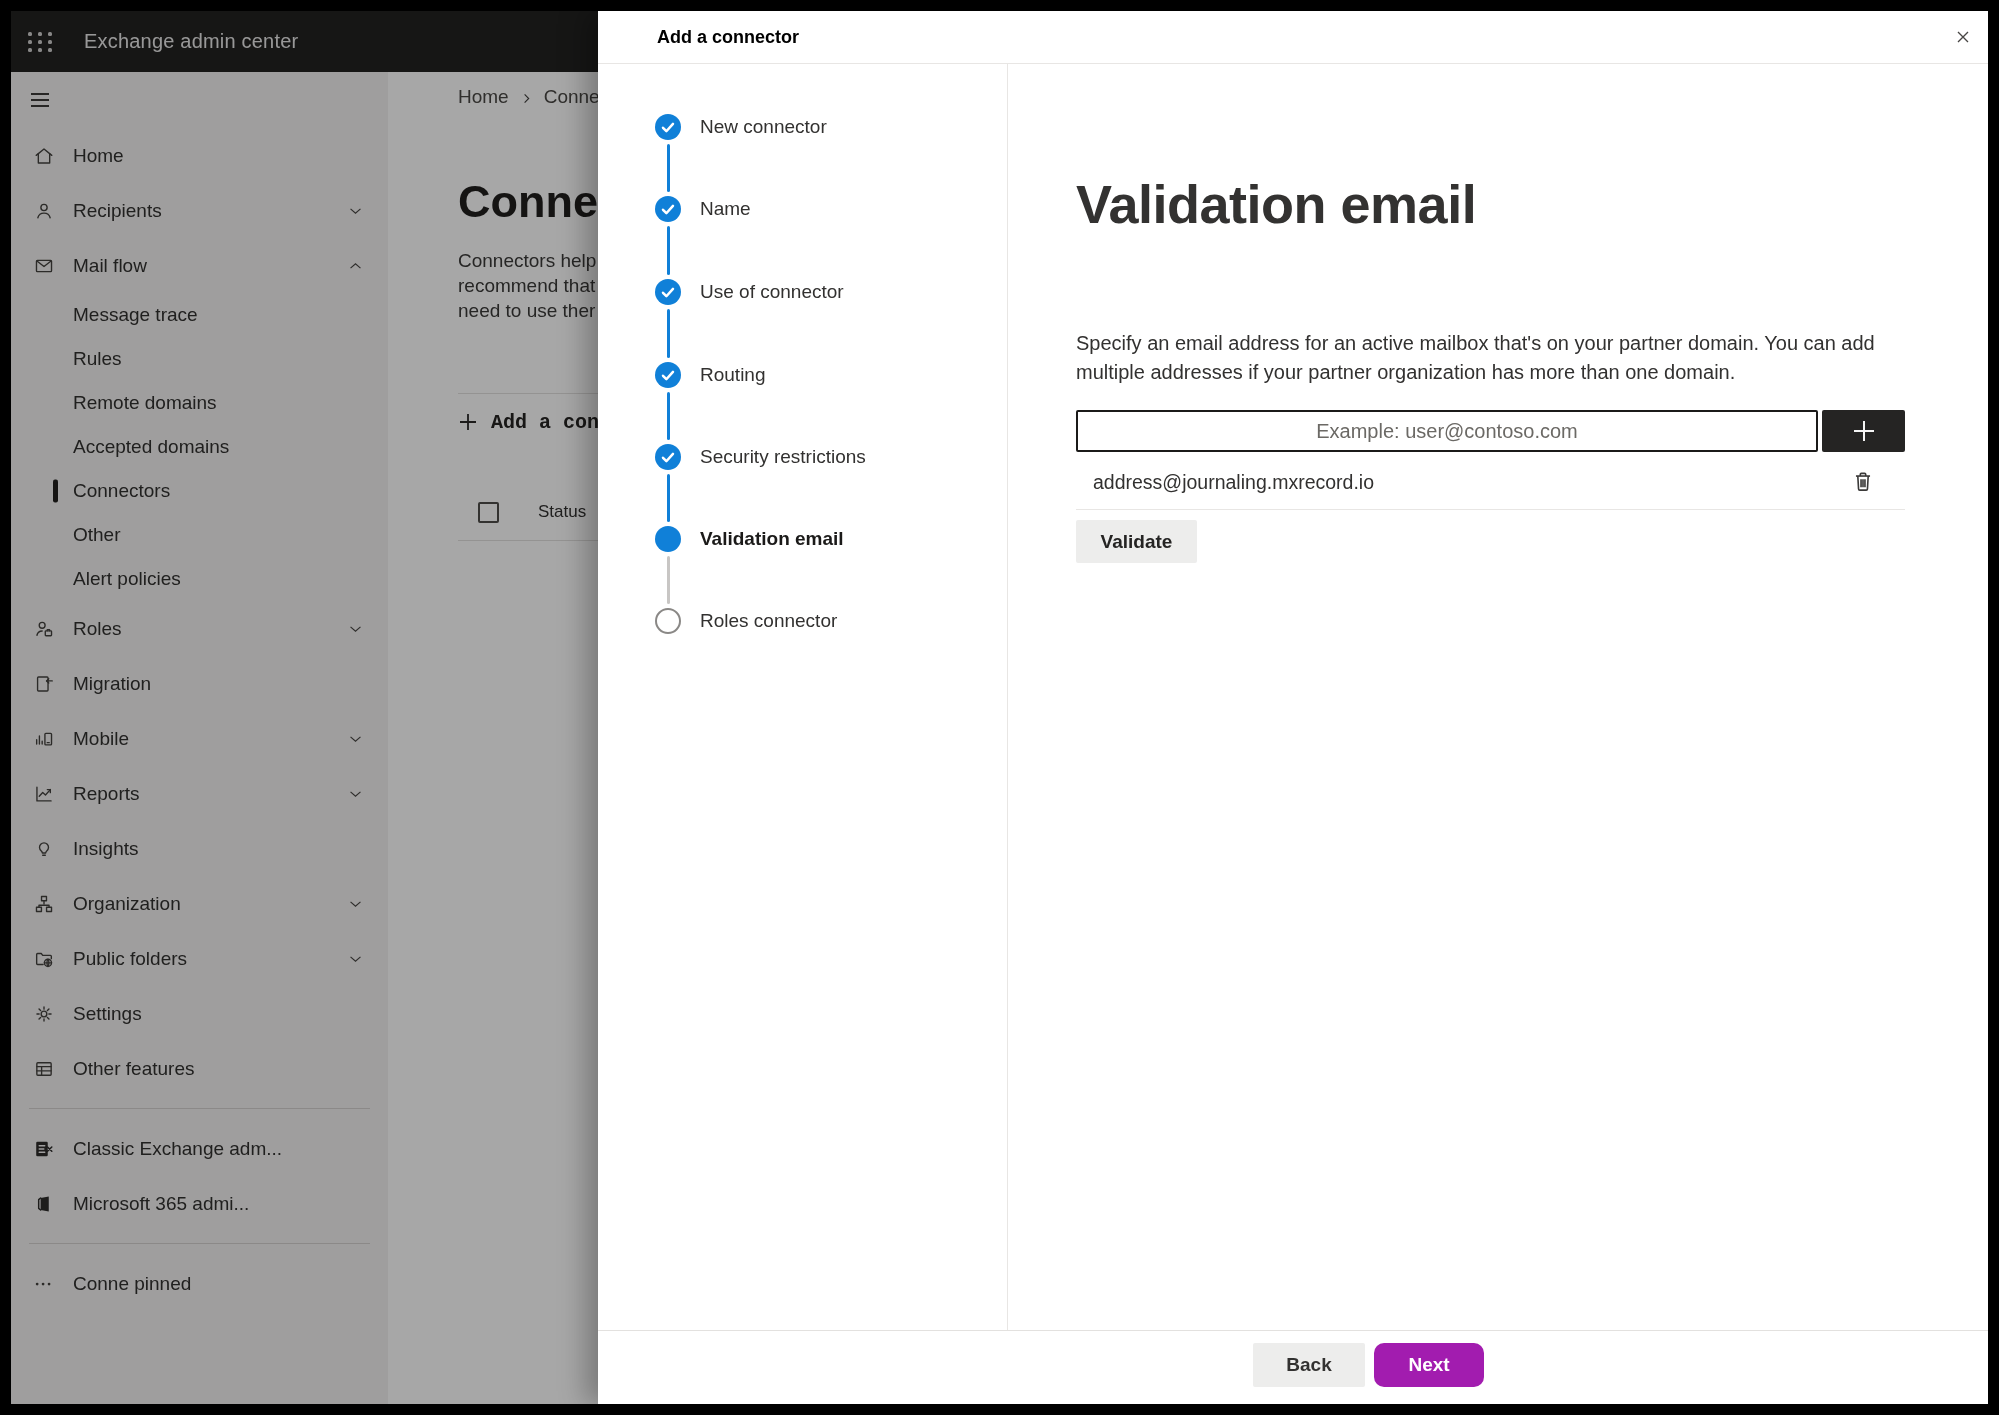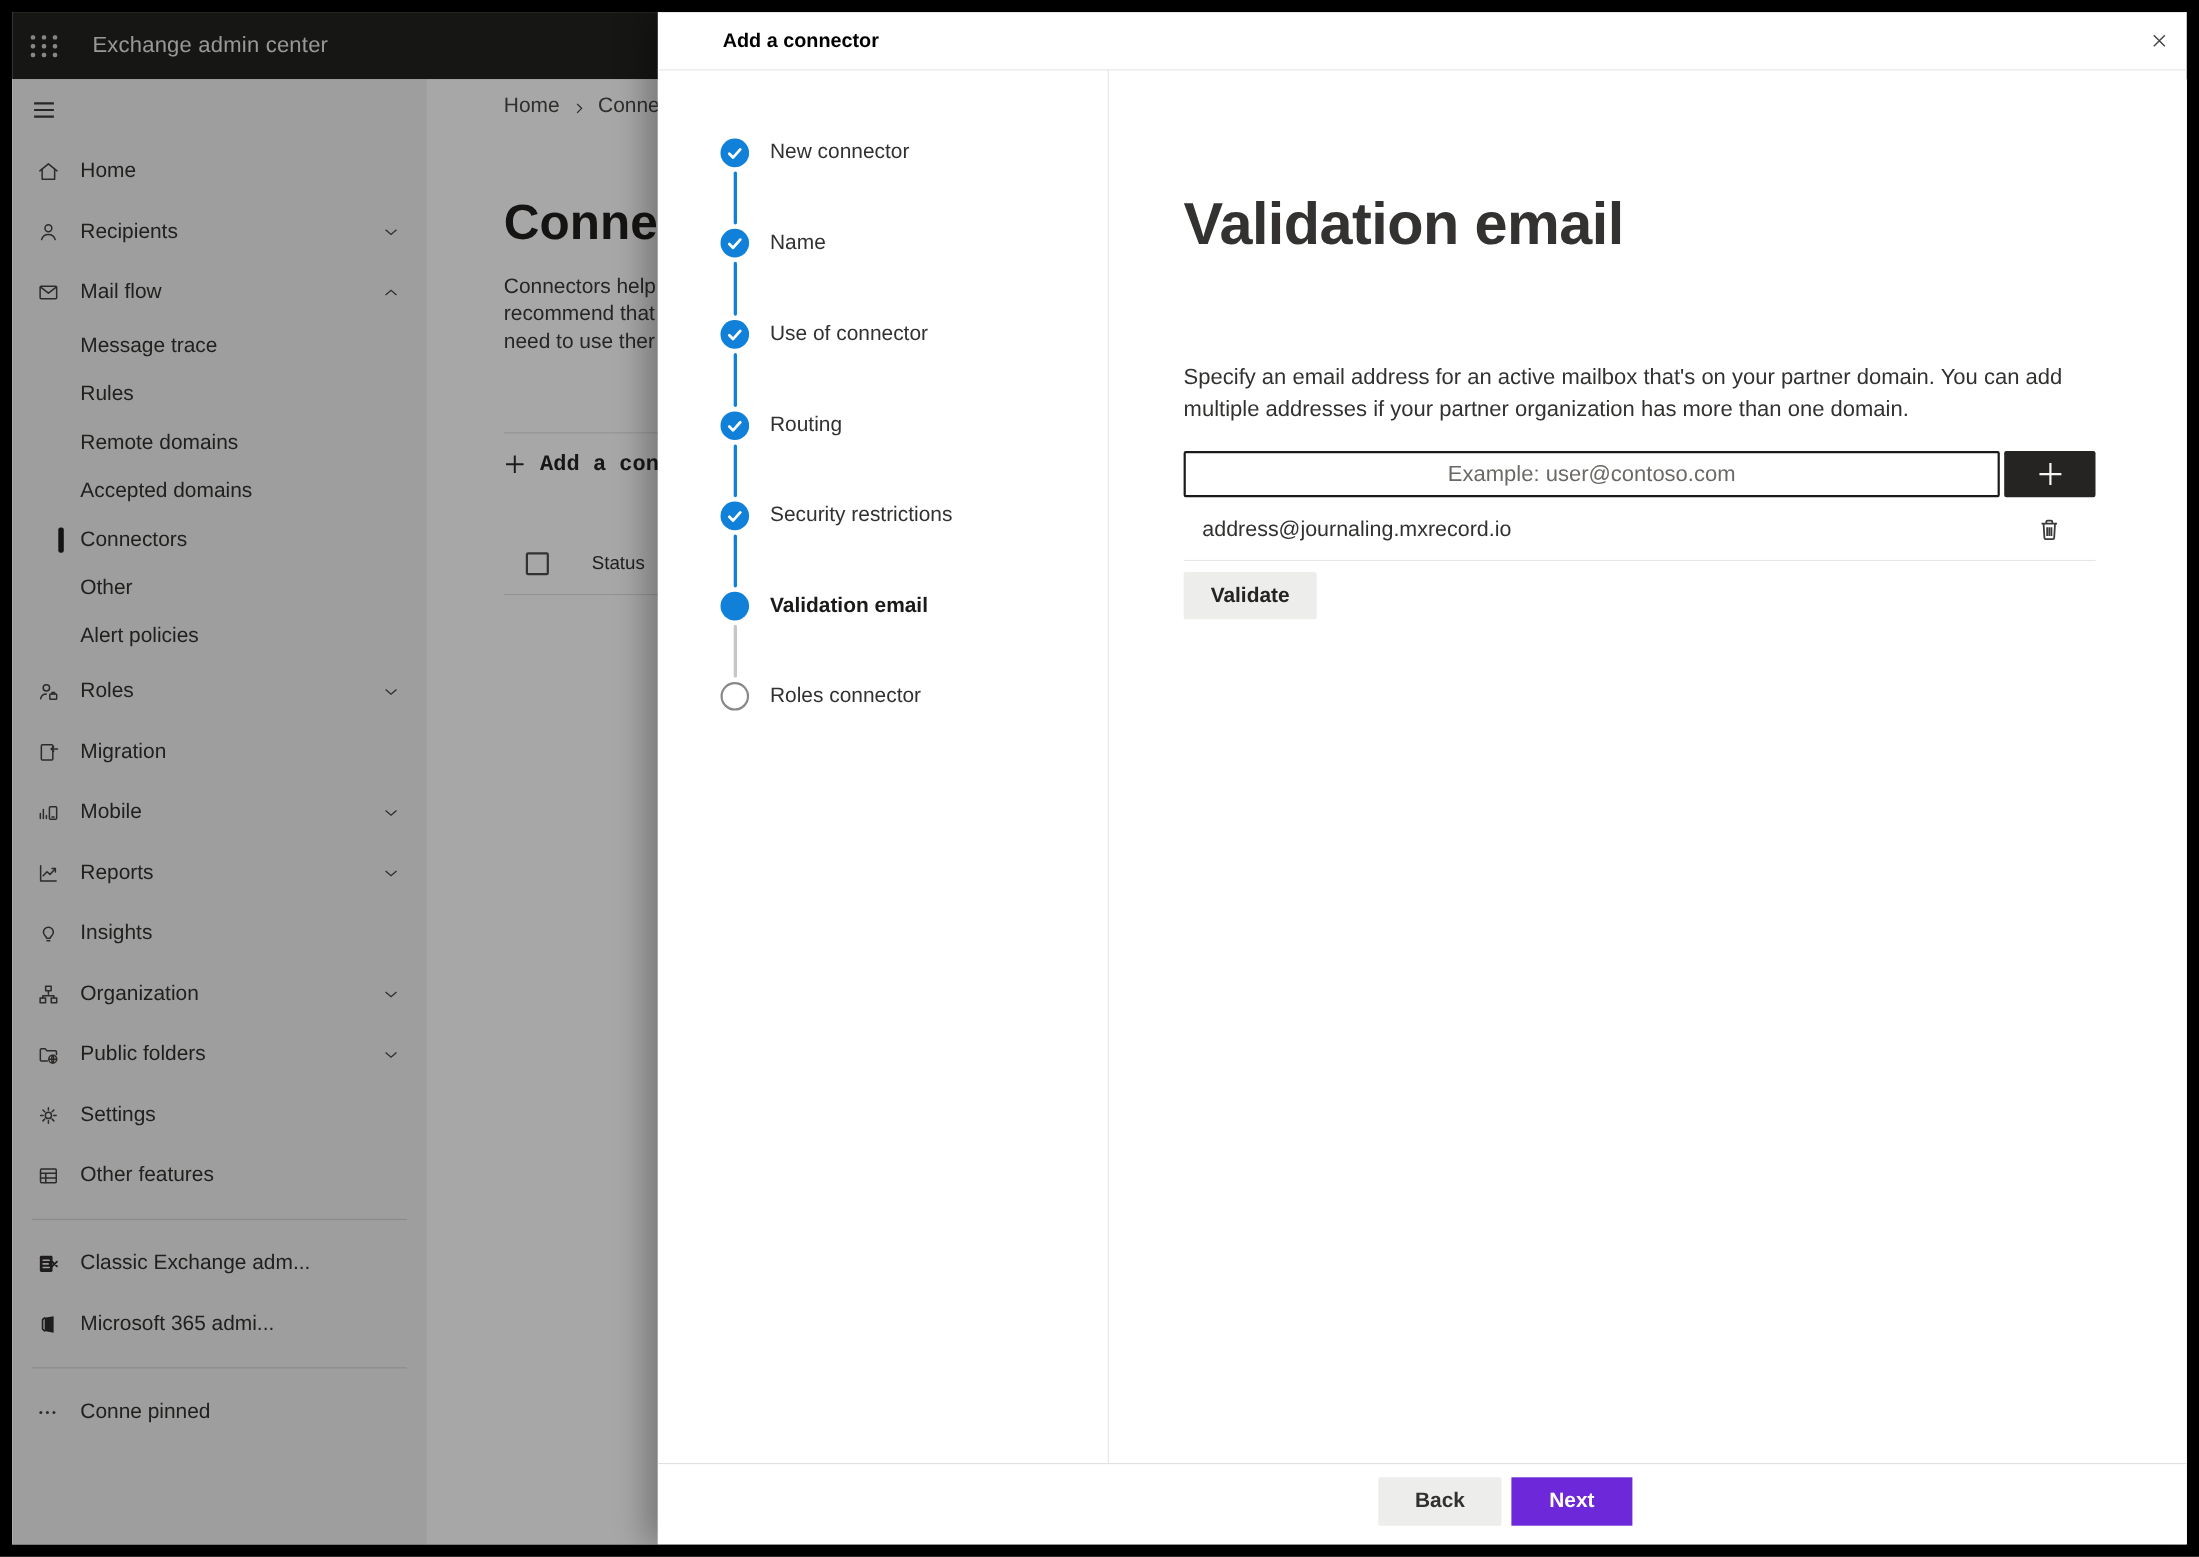--- a/index.html
+++ b/index.html
@@ -41,21 +41,21 @@
 
   .scrim{position:absolute;left:0;top:0;width:587px;height:100%;background:rgba(0,0,0,0.345);z-index:5;}
 
   
   .panel{position:absolute;left:587px;top:0;right:0;bottom:0;background:#fff;z-index:10;box-shadow:-12px 0 26px rgba(0,0,0,0.28);}
   .panel-header{position:absolute;left:0;top:0;right:0;height:52px;border-bottom:1px solid #e8e6e4;}
   .panel-title{position:absolute;left:59px;top:0;height:52px;display:flex;align-items:center;font-size:18px;font-weight:700;color:#000;}
   .panel-close{position:absolute;left:1352px;top:13px;width:26px;height:26px;cursor:pointer;display:flex;align-items:center;justify-content:center;}
   .v-divider{position:absolute;left:409px;top:52px;height:1267px;width:1px;background:#e8e6e4;}
 
-  .stepper{position:absolute;left:0;top:52px;width:409px;bottom:73px;}
+  .stepper{position:absolute;left:0;top:40px;width:409px;bottom:73px;}
   .step-circle{position:absolute;width:26px;height:26px;border-radius:50%;box-sizing:border-box;}
   .step-circle svg{display:block;}
   .step-label{position:absolute;left:102px;height:26px;line-height:26px;font-size:19px;color:#323130;white-space:nowrap;cursor:pointer;}
   .step-label.current{font-weight:700;color:#1b1a19;}
   .step-line{position:absolute;left:68.5px;width:3px;border-radius:2px;}
 
   .panel-heading{position:absolute;left:478px;top:162px;font-size:54px;font-weight:700;color:#333231;letter-spacing:-0.5px;white-space:nowrap;}
   .panel-desc{position:absolute;left:478px;top:318px;font-size:20px;color:#323130;line-height:29px;white-space:nowrap;}
 
   .email-input{position:absolute;left:478px;top:399px;width:742px;height:42px;box-sizing:border-box;border:2px solid #1b1a19;border-radius:2px;background:#fff;font-family:"Liberation Sans",sans-serif;font-size:20px;color:#323130;padding:0 13px;outline:none;text-align:center;}
@@ -64,21 +64,21 @@
 
   .address-row{position:absolute;left:478px;top:452px;width:829px;height:38px;}
   .address-text{position:absolute;left:17px;top:50%;transform:translateY(-50%);font-size:19.5px;color:#323130;white-space:nowrap;}
   .trash-btn{position:absolute;left:772px;top:4px;width:30px;height:30px;background:transparent;border:none;cursor:pointer;padding:0;display:flex;align-items:center;justify-content:center;}
   .addr-divider{position:absolute;left:478px;top:498px;width:829px;height:1px;background:#e8e6e4;}
 
   .validate-btn{position:absolute;left:478px;top:509px;width:121px;height:43px;background:#ededec;border:none;border-radius:2px;font-family:"Liberation Sans",sans-serif;font-size:19px;font-weight:600;color:#252423;cursor:pointer;}
 
   .panel-footer-divider{position:absolute;left:0;top:1319px;right:0;height:1px;background:#e3e1df;}
   .back-btn{position:absolute;left:655px;top:1332px;width:112px;height:44px;background:#ededec;border:none;border-radius:2px;font-family:"Liberation Sans",sans-serif;font-size:19px;font-weight:600;color:#323130;cursor:pointer;}
-  .next-btn{position:absolute;left:776px;top:1332px;width:110px;height:44px;background:#6d28d9;border:none;border-radius:0;font-family:"Liberation Sans",sans-serif;font-size:19px;font-weight:600;color:#fff;cursor:pointer;text-align:center;}
+  .next-btn{position:absolute;left:776px;top:1332px;width:110px;height:44px;background:#a21caf;border:none;border-radius:10px;font-family:"Liberation Sans",sans-serif;font-size:19px;font-weight:600;color:#fff;cursor:pointer;text-align:center;}
 </style>
 </head>
 <body>
 
 <div id="canvas">
   <div id="screen">
 
     <div class="topbar">
       <div class="waffle">
         <span></span>

